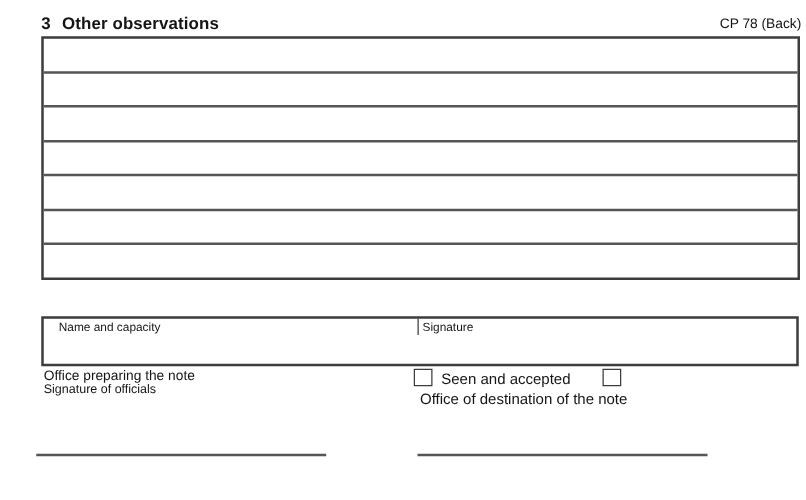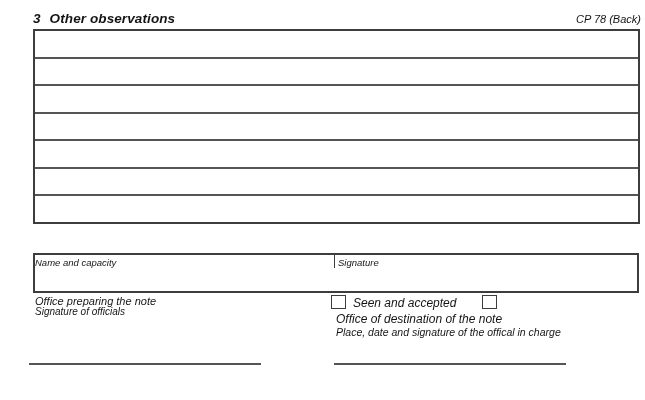--- a/index.html
+++ b/index.html
@@ -9,21 +9,20 @@
     --paper:#ffffff;
   }
   *{ margin:0; padding:0; box-sizing:border-box; }
   html,body{ background:var(--paper); }
   body{ font-family:"Liberation Sans", sans-serif; color:var(--ink); }
   .page{
     position:relative;
     width:645px; height:400px;
     background:var(--paper);
     overflow:hidden;
-    font-style:italic;
   }
   
   .hdr-left{
     position:absolute; left:33px; top:11px;
     font-size:13.5px; font-weight:bold; letter-spacing:0.1px;
     white-space:nowrap;
   }
   .hdr-left .sec-num{ margin-right:9px; }
   .hdr-right{
     position:absolute; right:4px; top:13px;
@@ -44,21 +43,21 @@
     position:absolute; left:33px; top:235px;
     font-size:14.5px; font-weight:bold; white-space:nowrap;
   }
   .name-box{
     position:absolute; left:33px; top:253px;
     width:606px; height:40px;
     border:2px solid var(--line);
     background:var(--paper);
   }
   .name-label{
-    position:absolute; left:0; top:2px;
+    position:absolute; left:12px; top:2px;
     font-size:9.5px; white-space:nowrap;
   }
   .sig-tick{
     position:absolute; left:299px; top:0;
     height:13px; border-left:1.5px solid var(--line);
   }
   .sig-label{
     position:absolute; left:303px; top:2px;
     font-size:9.5px; white-space:nowrap;
   }
@@ -113,18 +112,17 @@
 
   <div class="lbl office-preparing">Office preparing the note</div>
   <div class="lbl sig-officials">Signature of officials</div>
 
   <div class="checkbox cb-accepted"></div>
   <div class="lbl seen-accepted">Seen and accepted</div>
 
   <div class="checkbox cb-noted"></div>
 
   <div class="lbl office-destination">Office of destination of the note</div>
-  <div class="lbl place-date">Place, date and signature of the offical in charge</div>
 
   <div class="sig-line left"></div>
   <div class="sig-line right"></div>
 
 </div>
 
 </body></html>

